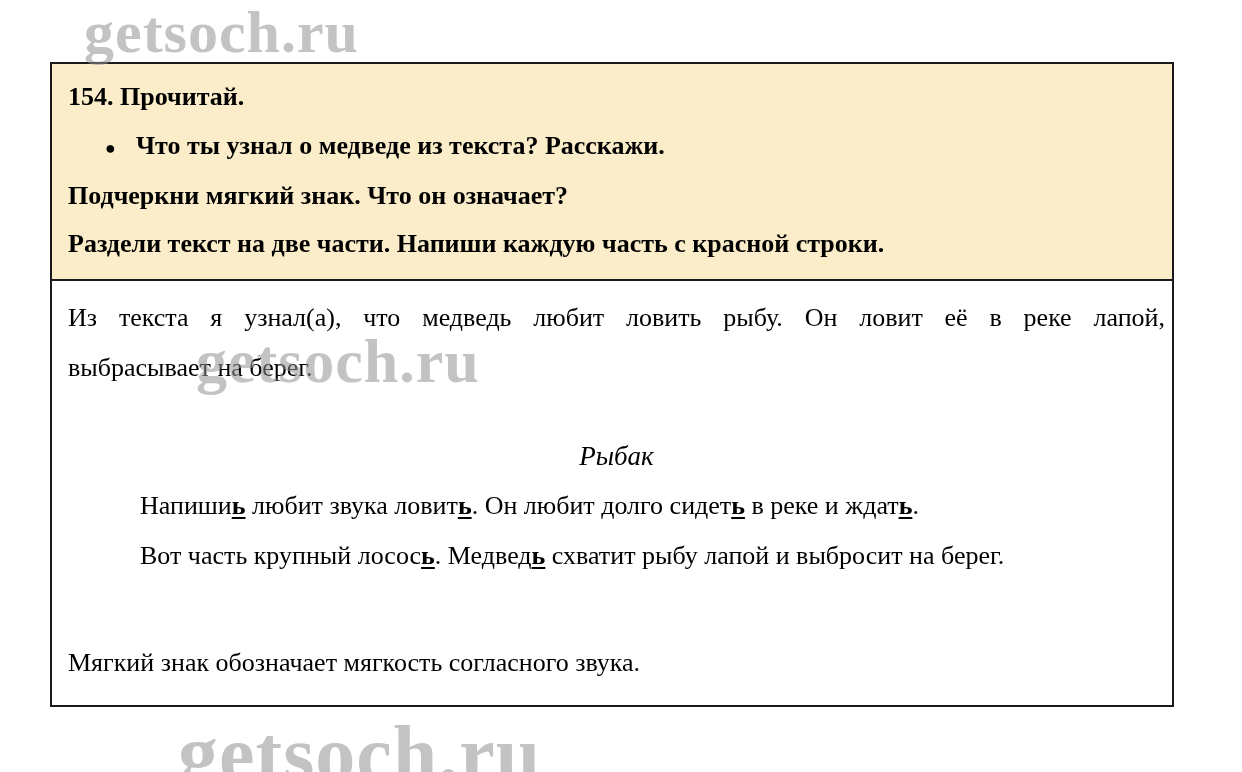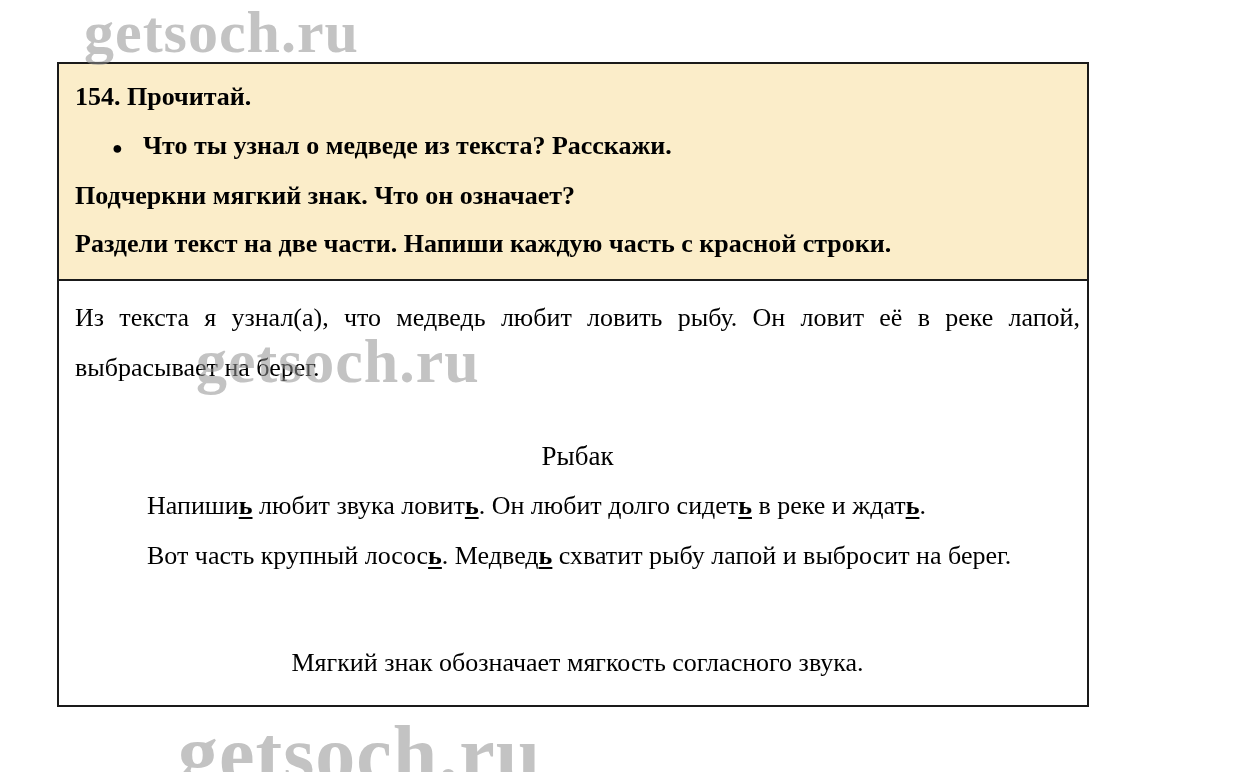--- a/index.html
+++ b/index.html
@@ -24,22 +24,22 @@
     white-space: nowrap;
     line-height: 1;
   }
   .wm-top    { left: 84px;  top: 2px;   font-size: 60px; }
   .wm-middle { left: 196px; top: 330px; font-size: 62px; }
   .wm-bottom { left: 178px; top: 714px; font-size: 80px; }
 
   
   .panel {
     position: absolute;
-    left: 57px; top: 62px;
-    width: 1032px;
+    left: 50px; top: 62px;
+    width: 1124px;
     border: 2px solid #1a1a1a;
     z-index: 1;
   }
 
   .task-box {
     background: #FBEDC9;
     height: 217px;
     border-bottom: 2px solid #1a1a1a;
     padding: 14px 16px 0 16px;
     font-weight: bold;
@@ -71,38 +71,38 @@
     white-space: nowrap;
   }
   .intro-line.justified {
     text-align: justify;
     text-align-last: justify;
     white-space: normal;
   }
 
   .story-title {
     text-align: center;
+    font-style: italic;
     font-size: 27px;
     margin-top: 48px;
     line-height: 30px;
   }
   .story-paragraph {
     text-indent: 72px;
     line-height: 30px;
     margin-top: 20px;
   }
   .soft-sign {
     font-weight: bold;
     text-decoration: underline;
     text-underline-offset: 3px;
   }
   .conclusion {
     margin-top: 76px;
     line-height: 32px;
-    text-align: center;
   }
 </style>
 </head>
 <body>
 
 <div class="watermark wm-top">getsoch.ru</div>
 <div class="watermark wm-middle">getsoch.ru</div>
 <div class="watermark wm-bottom">getsoch.ru</div>
 
 <div class="panel">

